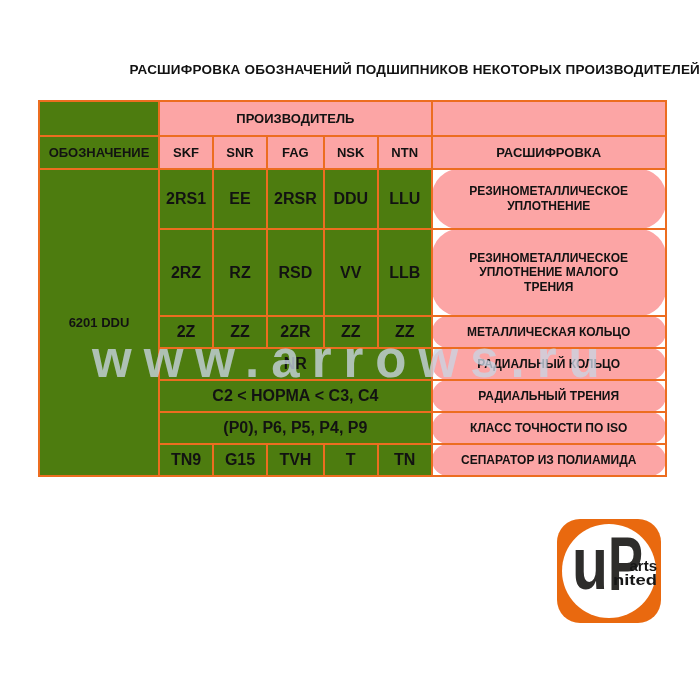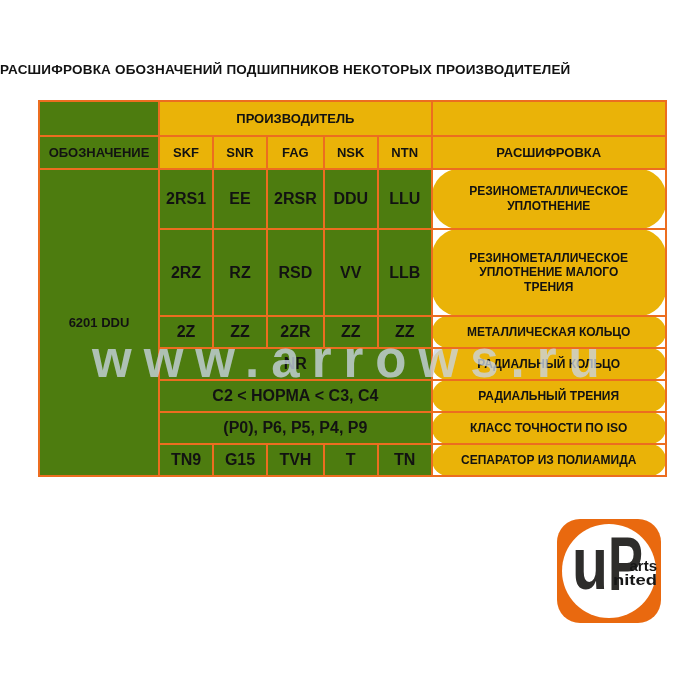--- a/index.html
+++ b/index.html
@@ -13,21 +13,21 @@
     width: 700px;
     height: 700px;
     background: #ffffff;
     overflow: hidden;
   }
   .title {
     position: absolute;
     top: 62px;
     left: 0;
     width: 700px;
-    text-align: left;
+    text-align: right;
     font-size: 13.5px;
     font-weight: bold;
     color: #121212;
     letter-spacing: 0.2px;
     white-space: nowrap;
   }
   table.btable {
     position: absolute;
     left: 38px;
     top: 100px;
@@ -38,21 +38,21 @@
   .btable td {
     border: 2px solid #EC6D20;
     text-align: center;
     vertical-align: middle;
     font-weight: bold;
     color: #121212;
     padding: 0 6px;
     box-sizing: border-box;
     overflow: hidden;
   }
-  .cell-orange { background: #eab308; }
+  .cell-orange { background: #fca5a5; }
   .cell-white  { background: #4d7c0f; }
   .hdr    { font-size: 13px; }
   .code   { font-size: 16px; }
   .des    { font-size: 13px; margin-top: 16px; }
   .decode { font-size: 12px; line-height: 1.22; white-space: pre-line; border-radius: 27px; }
   tr.r-prod   { height: 35px; }
   tr.r-head   { height: 33px; }
   tr.r-seal   { height: 60px; }
   tr.r-seal2  { height: 87px; }
   tr.r-small  { height: 32px; }

